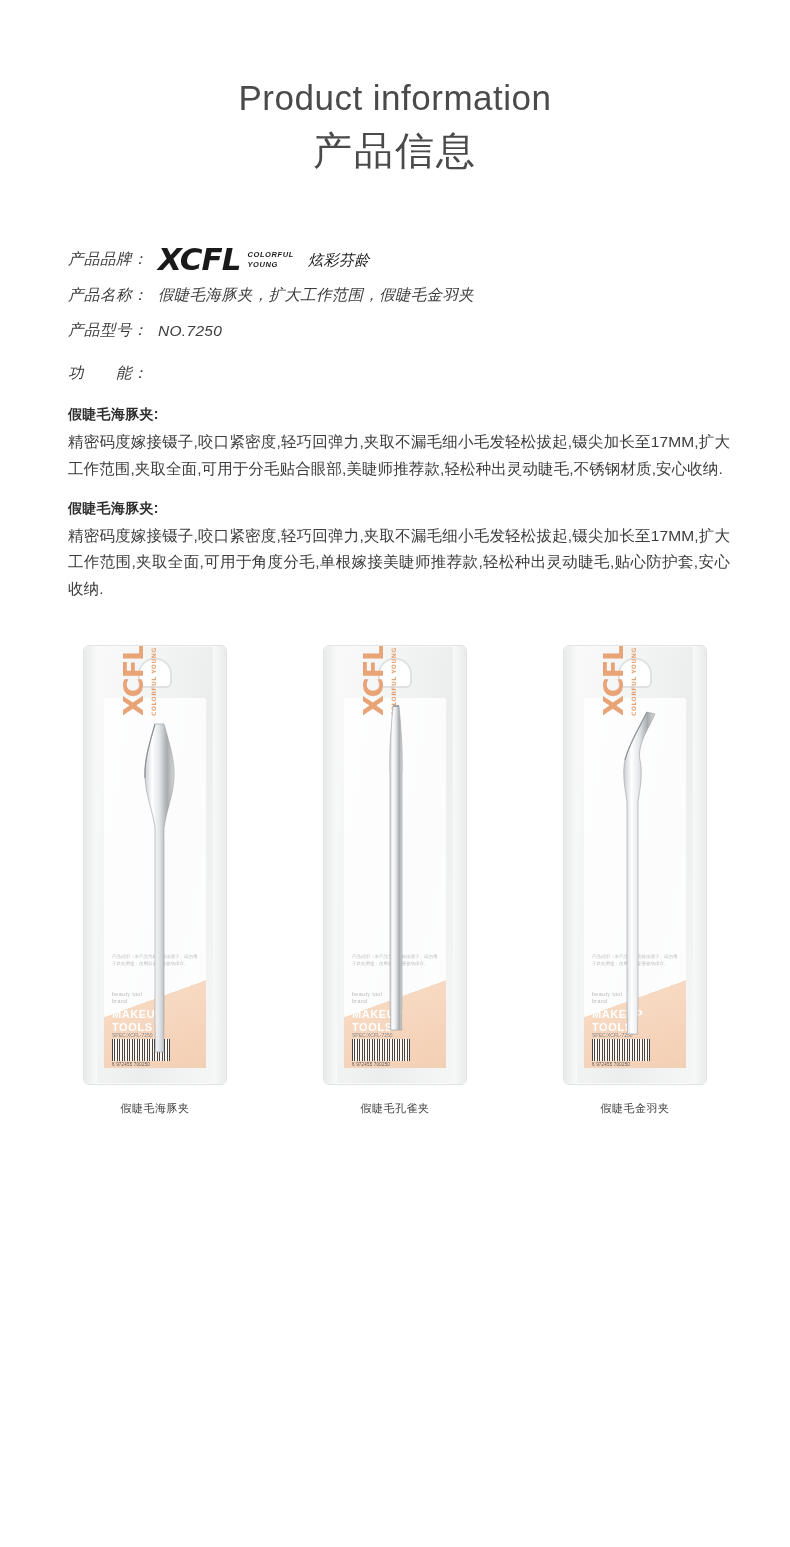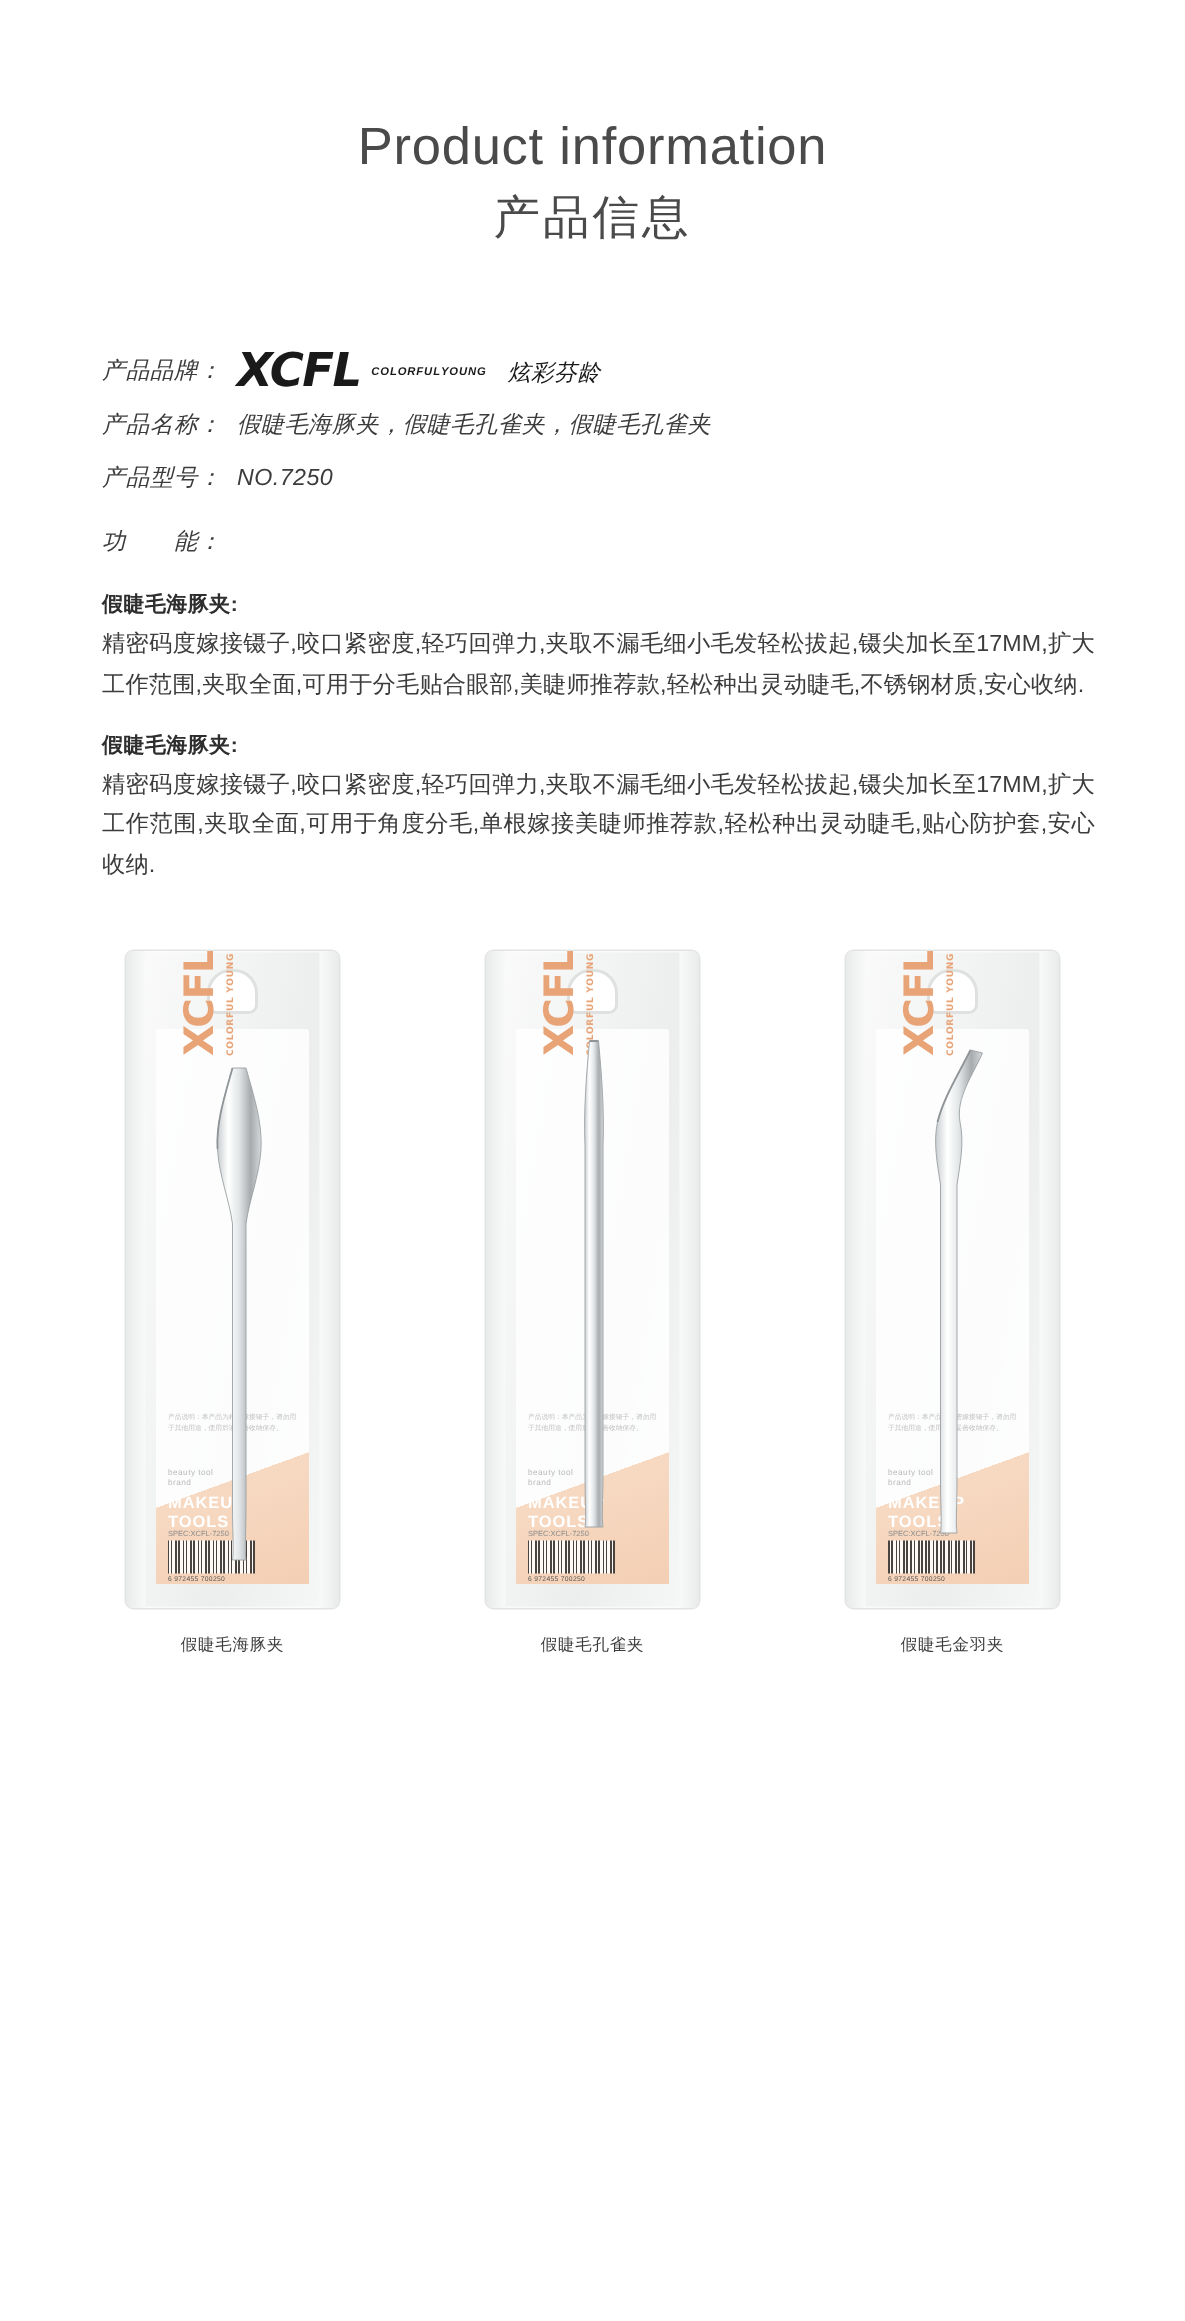--- a/index.html
+++ b/index.html
@@ -23,21 +23,21 @@
     text-align: center;
   }
   .header .title-en {
     font-size: 35px;
     font-weight: 400;
     letter-spacing: 0.5px;
     color: #4a4a4a;
     line-height: 1.15;
   }
   .header .title-cn {
-    font-size: 31px;
+    font-size: 39px;
     font-weight: 400;
     color: #4a4a4a;
     margin-top: 6px;
     letter-spacing: 2px;
   }
 
   
   .specs {
     margin: 66px 0 0 68px;
     width: 660px;
@@ -71,21 +71,21 @@
     font-weight: 700;
     font-size: 31px;
     letter-spacing: -1px;
     color: #1a1a1a;
     line-height: 1;
     position: relative;
   }
   .brand-right {
     margin-left: 7px;
     display: flex;
-    flex-direction: row;
+    flex-direction: column;
     justify-content: center;
   }
   .brand-en {
     font-size: 7.5px;
     line-height: 1.25;
     letter-spacing: 0.6px;
     color: #1a1a1a;
     font-weight: 700;
   }
   .brand-cn {
@@ -290,21 +290,21 @@
       <span class="brand-right">
         <span class="brand-en">COLORFUL</span>
         <span class="brand-en">YOUNG</span>
       </span>
       <span class="brand-cn">炫彩芬龄</span>
     </span>
   </div>
 
   <div class="spec-row">
     <span class="spec-label">产品名称：</span>
-    <span class="spec-value">假睫毛海豚夹，假睫毛孔雀夹，假睫毛孔雀夹</span>
+    <span class="spec-value">假睫毛海豚夹，扩大工作范围，假睫毛金羽夹</span>
   </div>
 
   <div class="spec-row">
     <span class="spec-label">产品型号：</span>
     <span class="spec-value">NO.7250</span>
   </div>
 
 
   <div class="spec-row func">
     <span class="spec-label func-label-spaced">功　　能：</span>

